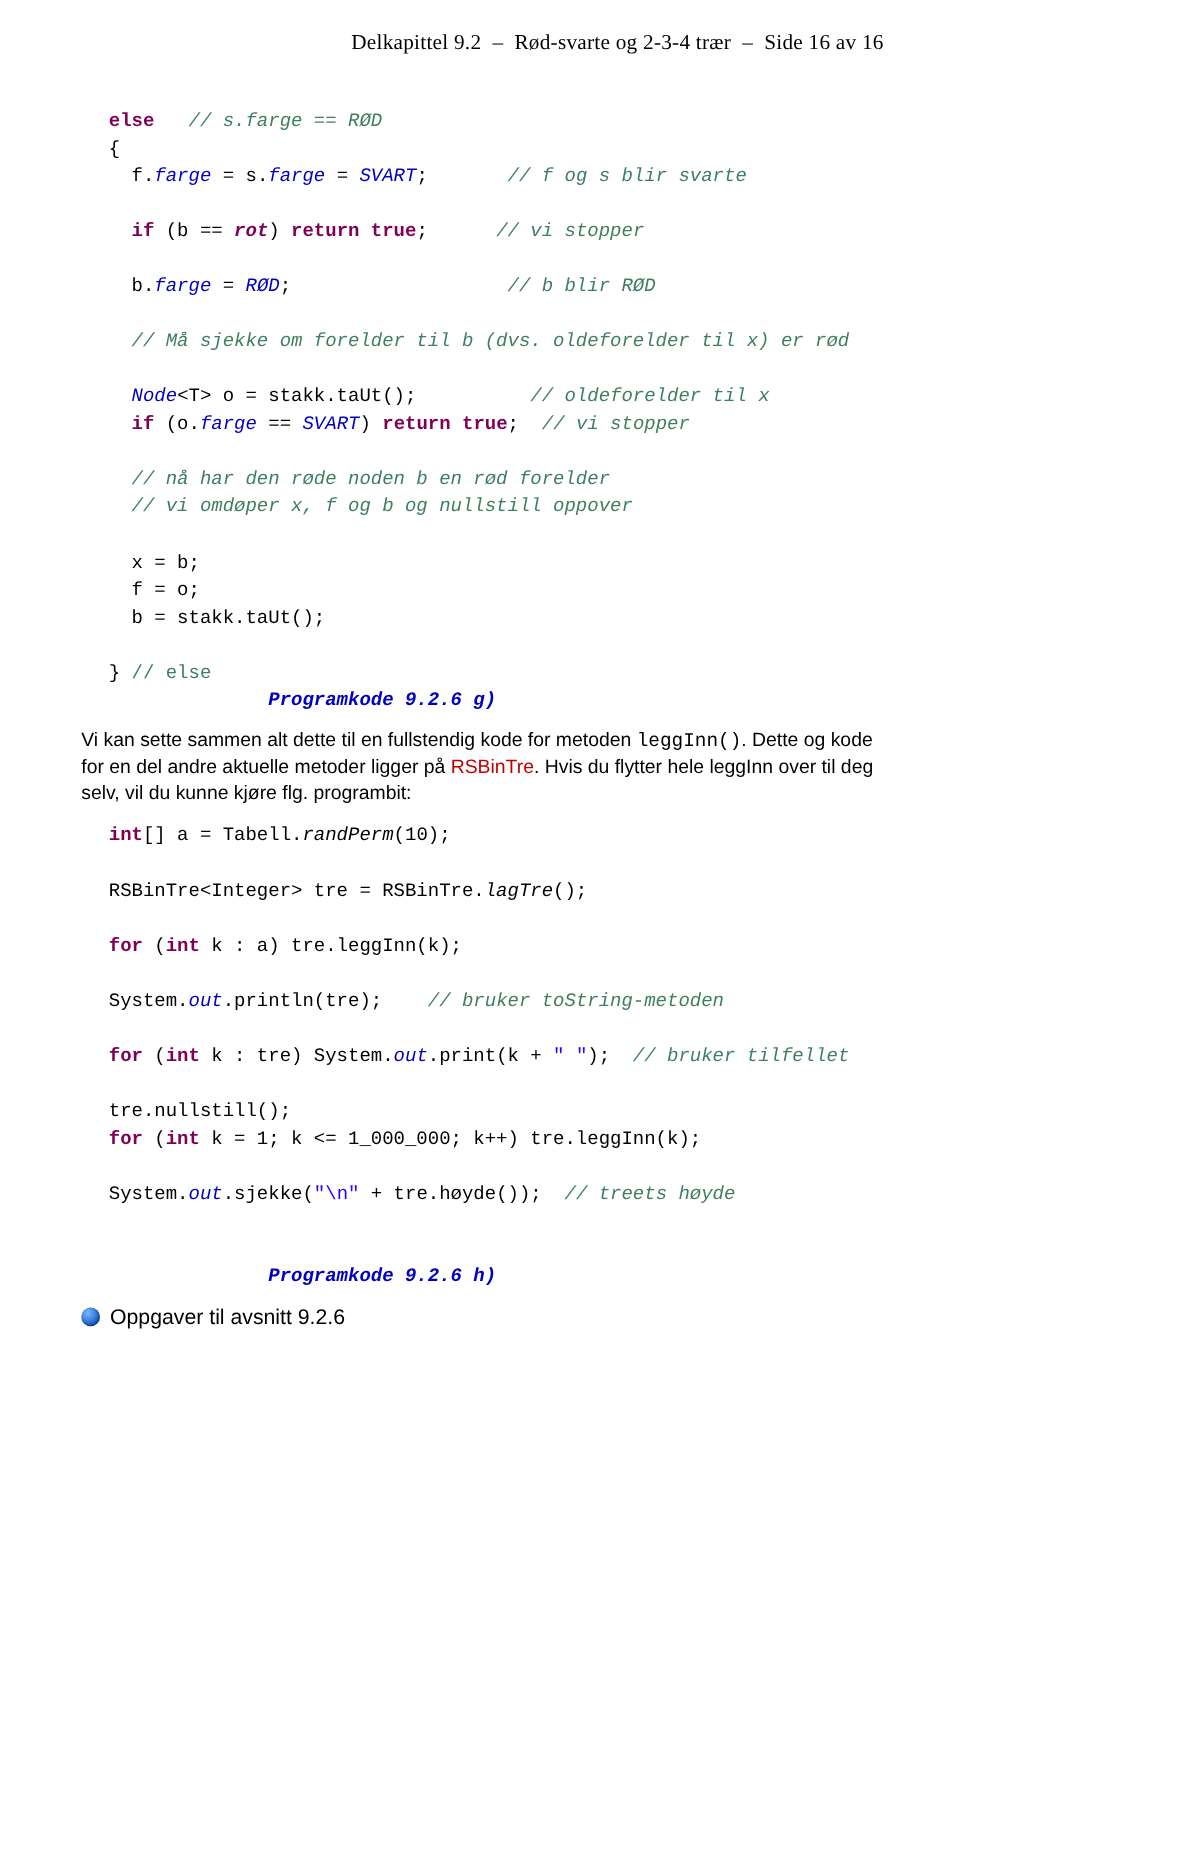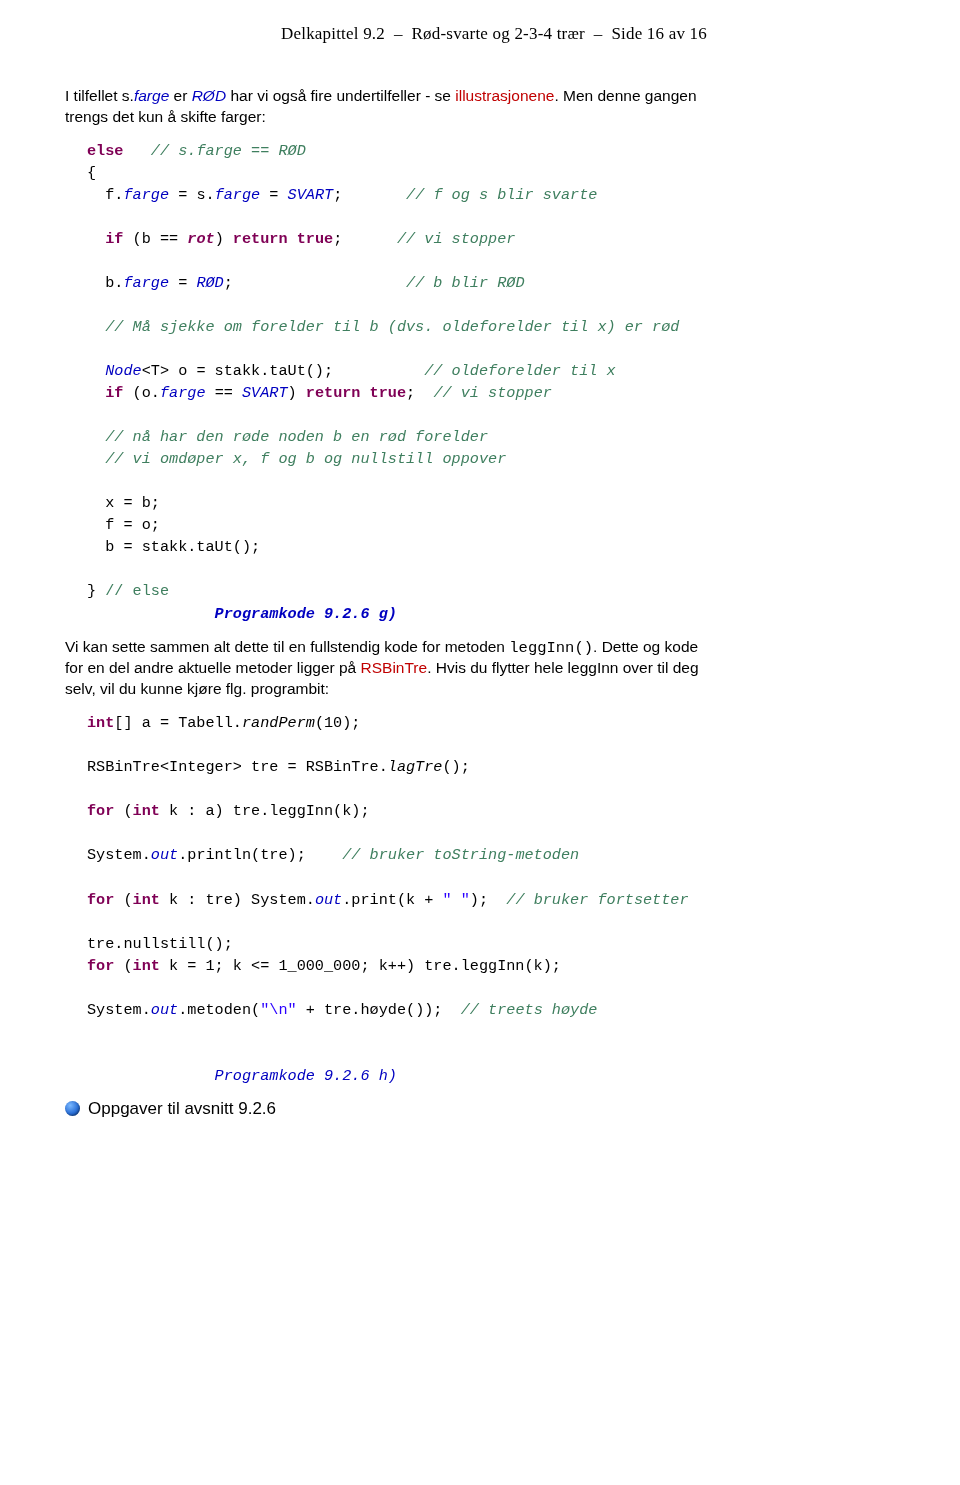--- a/index.html
+++ b/index.html
@@ -78,23 +78,20 @@
 <div class="page">
 
   <div class="header-line">
     <span>Delkapittel 9.2</span>
     &nbsp;–&nbsp;
     <span>Rød-svarte og 2-3-4 trær</span>
     &nbsp;–&nbsp;
     <span>Side 16 av 16</span>
   </div>
 
-  <p class="para">
-    <span>I tilfellet s.</span><span class="blue-it">farge</span><span> er </span><span class="blue-it">RØD</span><span> har vi også fire undertilfeller - se </span><span class="link">illustrasjonene</span><span>. Men denne gangen trengs det kun å skifte farger:</span>
-  </p>
 
   <div class="code-block"><span class="kw">else</span><span>   </span><span class="cm-it">// s.farge == RØD</span>
 <span>{</span>
 <span>  f.</span><span class="blue-it">farge</span><span> = s.</span><span class="blue-it">farge</span><span> = </span><span class="blue-it">SVART</span><span>;       </span><span class="cm-it">// f og s blir svarte</span>
 
 <span>  </span><span class="kw">if</span><span> (b == </span><span class="ital kw">rot</span><span>) </span><span class="kw">return true</span><span>;      </span><span class="cm-it">// vi stopper</span>
 
 <span>  b.</span><span class="blue-it">farge</span><span> = </span><span class="blue-it">RØD</span><span>;                   </span><span class="cm-it">// b blir RØD</span>
 
 <span class="cm-it">  // Må sjekke om forelder til b (dvs. oldeforelder til x) er rød</span>
@@ -117,29 +114,29 @@
   </p>
 
   <div class="code-block"><span class="kw">int</span><span>[] a = Tabell.</span><span class="staticital">randPerm</span><span>(10);</span>
 
 <span>RSBinTre&lt;Integer&gt; tre = RSBinTre.</span><span class="staticital">lagTre</span><span>();</span>
 
 <span class="kw">for</span><span> (</span><span class="kw">int</span><span> k : a) tre.leggInn(k);</span>
 
 <span>System.</span><span class="blue-it">out</span><span>.println(tre);    </span><span class="cm-it">// bruker toString-metoden</span>
 
-<span class="kw">for</span><span> (</span><span class="kw">int</span><span> k : tre) System.</span><span class="blue-it">out</span><span>.print(k + </span><span class="str">" "</span><span>);  </span><span class="cm-it">// bruker fortsetter</span>
+<span class="kw">for</span><span> (</span><span class="kw">int</span><span> k : tre) System.</span><span class="blue-it">out</span><span>.print(k + </span><span class="str">" "</span><span>);  </span><span class="cm-it">// bruker tilfellet</span>
 
 <span>tre.nullstill();</span>
 <span class="kw">for</span><span> (</span><span class="kw">int</span><span> k = 1; k &lt;= 1_000_000; k++) tre.leggInn(k);</span>
 
-<span>System.</span><span class="blue-it">out</span><span>.metoden(</span><span class="str">"\n"</span><span> + tre.høyde());  </span><span class="cm-it">// treets høyde</span>
+<span>System.</span><span class="blue-it">out</span><span>.sjekke(</span><span class="str">"\n"</span><span> + tre.høyde());  </span><span class="cm-it">// treets høyde</span>
 
 
-              <span class="blue-it" style="font-weight:normal;">Programkode 9.2.6 h)</span></div>
+              <span class="blue-it" style="font-weight:bold;">Programkode 9.2.6 h)</span></div>
 
   <div class="section-head">
     <span class="bullet-blue"></span><span>Oppgaver til avsnitt 9.2.6</span>
   </div>
 
 
 
 </div>
 
 </body></html>

